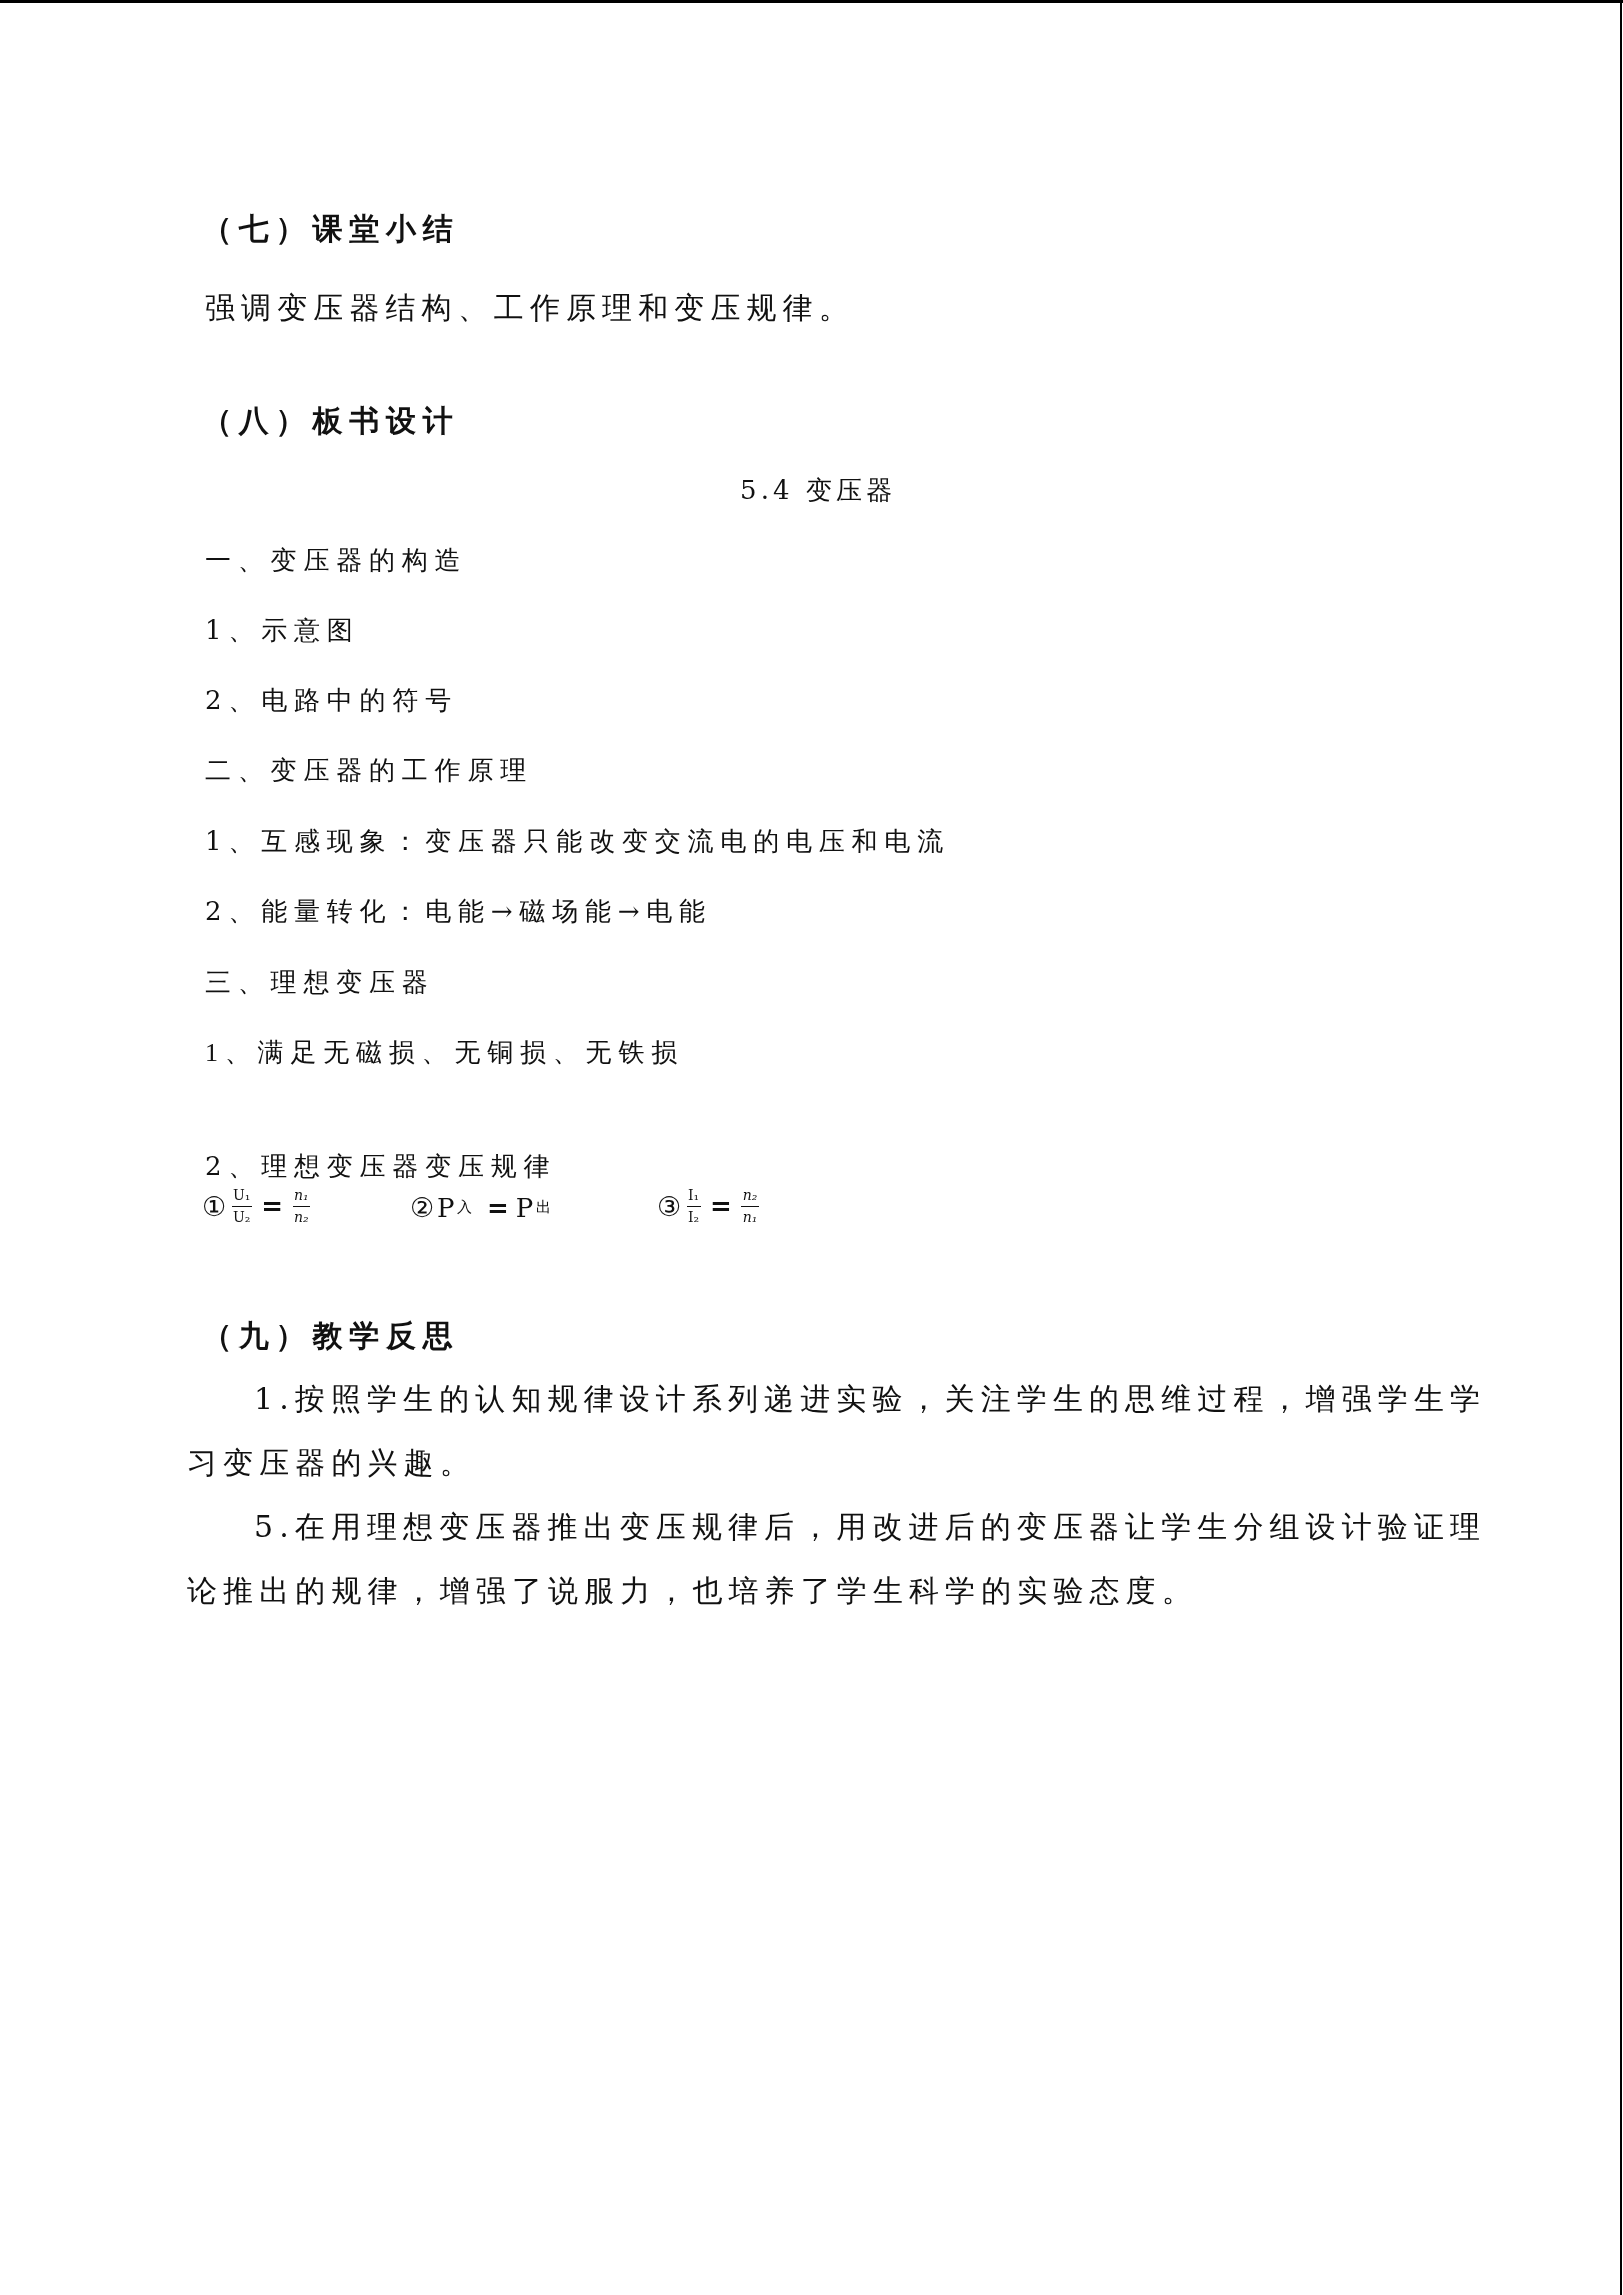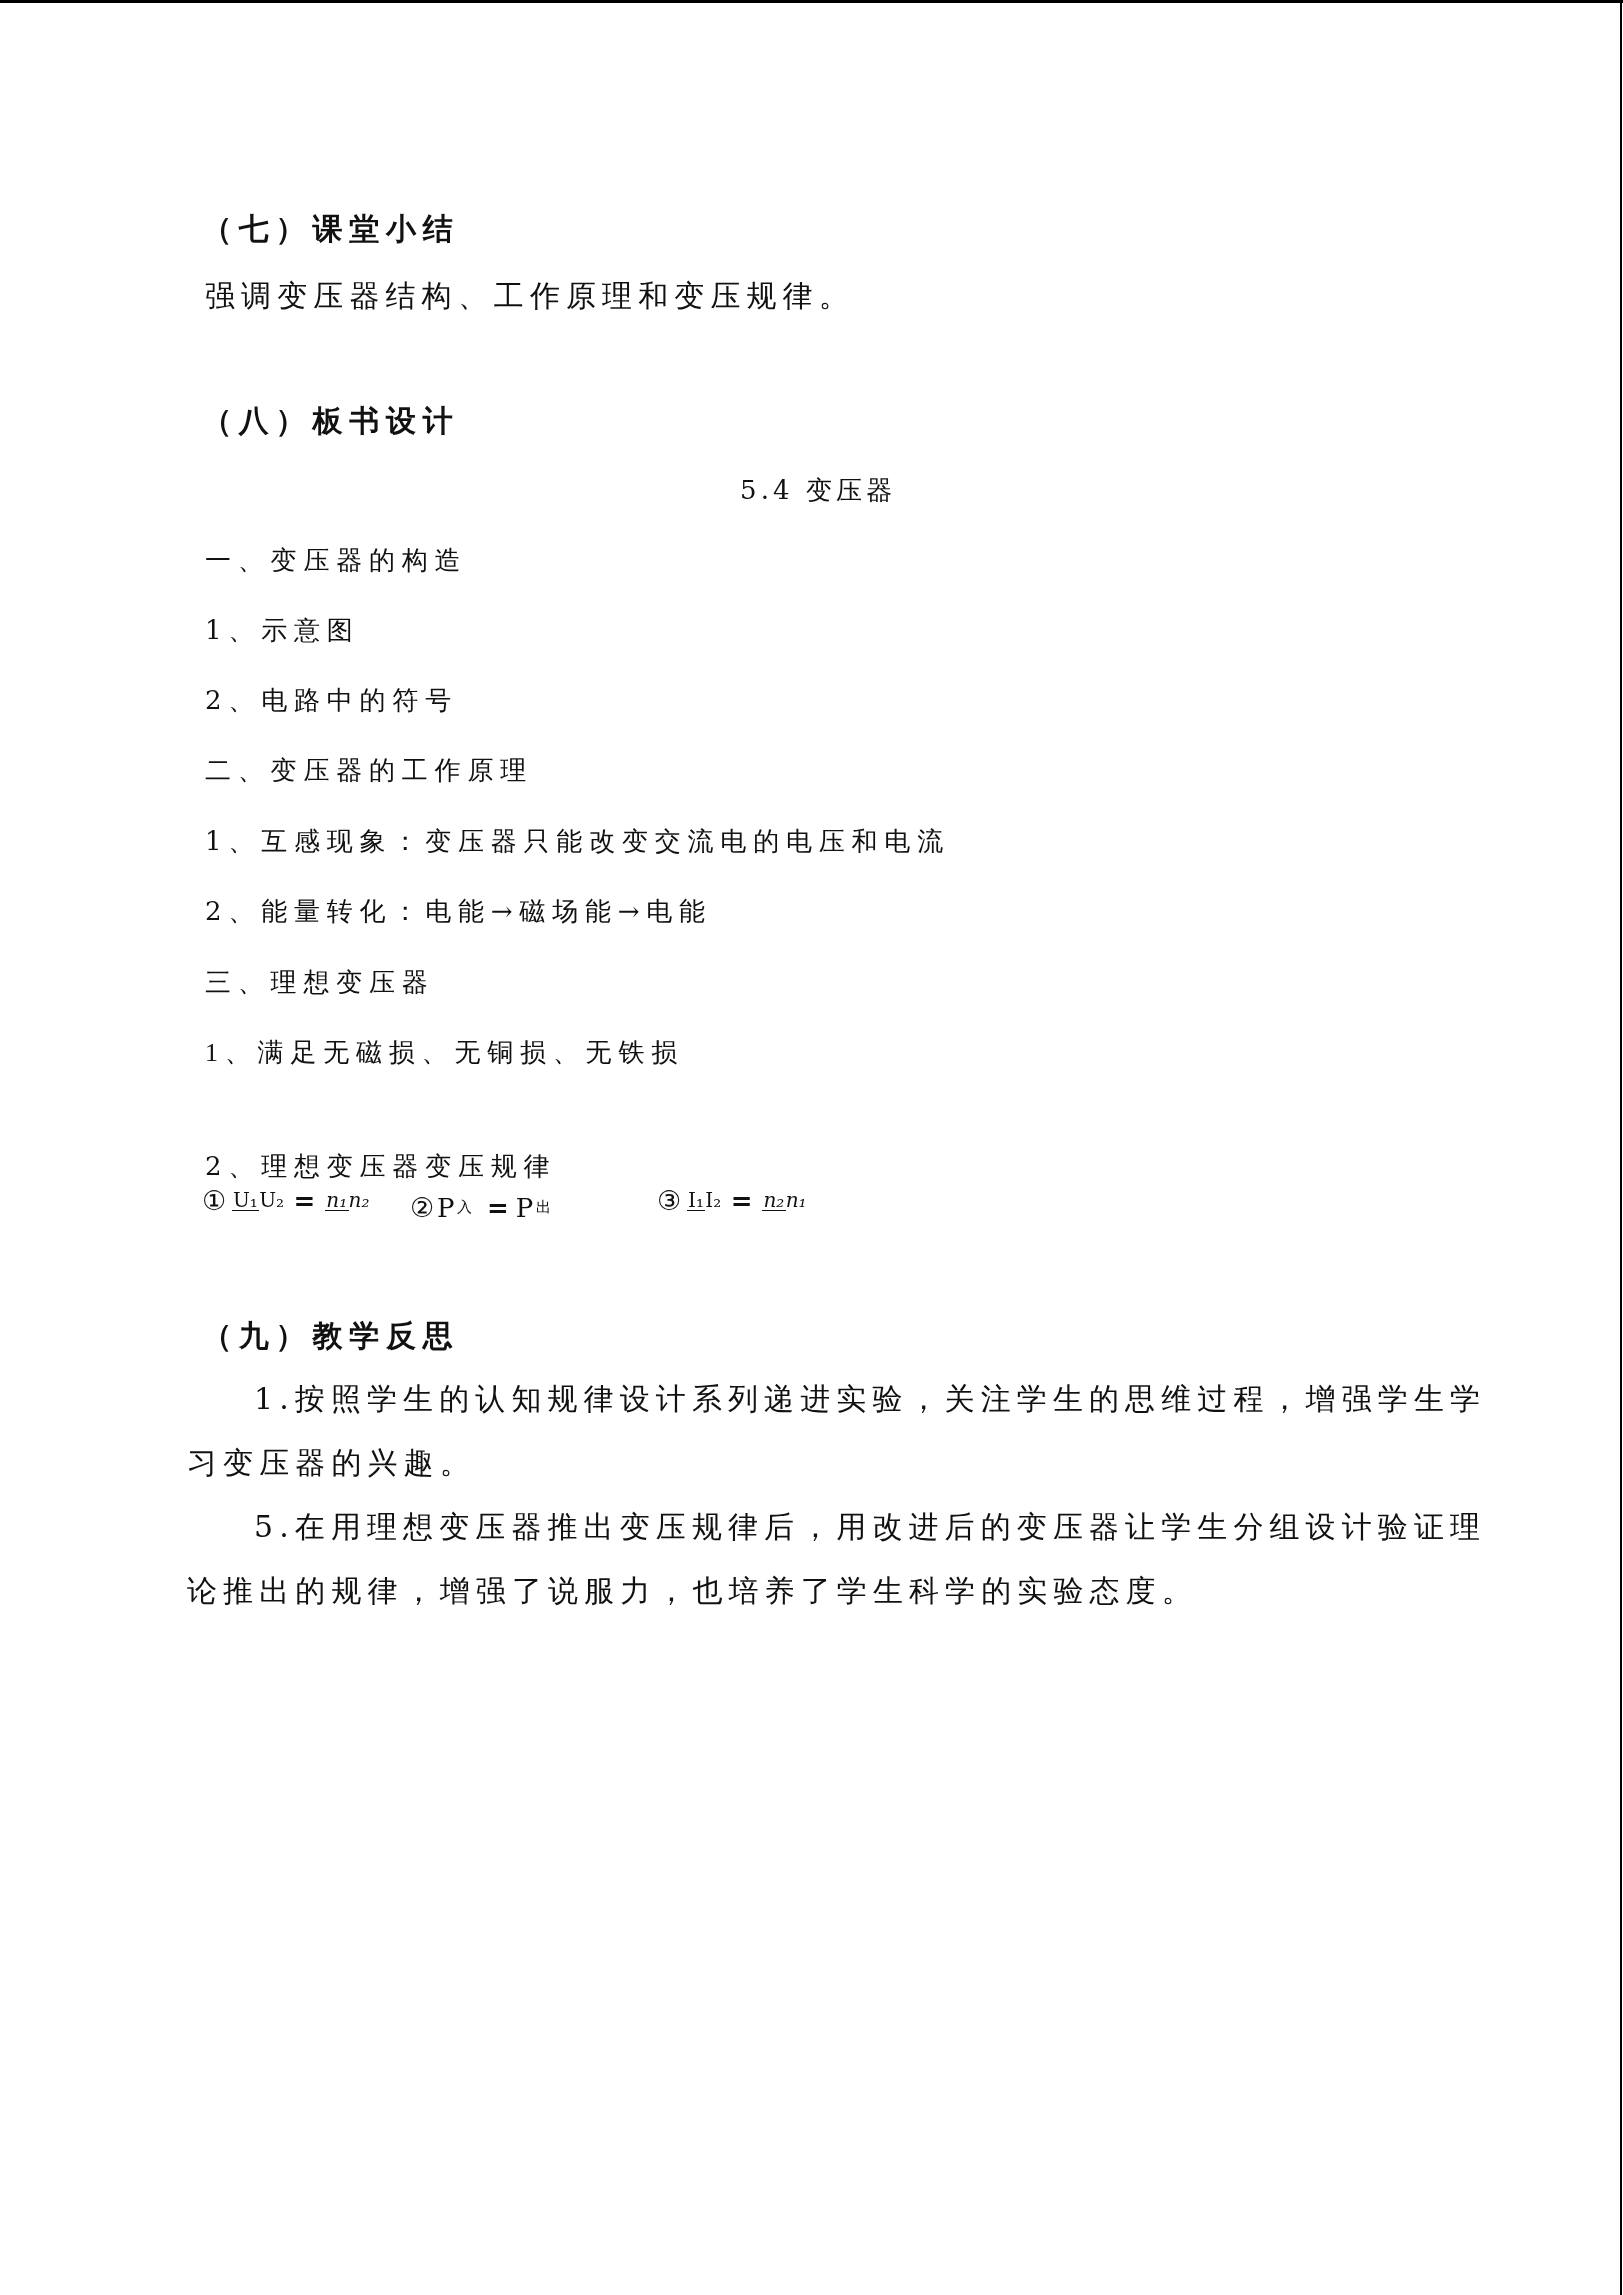--- a/index.html
+++ b/index.html
@@ -10,36 +10,36 @@
   }
   .top-border { position: absolute; left: 0; top: 0; width: 1623px; height: 2.7px; background: #000; }
   .right-border { position: absolute; right: 1.4px; top: 0; width: 2px; height: 2295px; background: #000; }
   .block { position: absolute; white-space: nowrap; }
   .h { font-family: "DejaVu Sans", "Liberation Sans", sans-serif; font-weight: bold; font-size: 30px; letter-spacing: 6.8px; }
   .body-text { font-size: 30px; letter-spacing: 6.1px; }
   .outline { font-size: 26px; letter-spacing: 6.8px; }
   .center-title { font-size: 26px; letter-spacing: 4.1px; }
   .formula { position: absolute; font-size: 26px; display: flex; align-items: center; }
   .circ { font-size: 27px; margin-right: 2.7px; }
-  .frac { display: inline-flex; flex-direction: row; align-items: flex-start; font-size: 20px; line-height: 20.5px; margin: 0 2.7px; }
+  .frac { display: inline-flex; flex-direction: column; align-items: center; font-size: 14px; line-height: 20.5px; margin: 0 2.7px; }
   .frac .num { border-bottom: 1.4px solid #111; padding: 0 1.4px; }
   .frac .ital { font-style: italic; }
   .eq { font-size: 26px; margin: 0 6.8px; font-weight: bold; }
   .sub { font-size: 15px; vertical-align: -9.5px; margin-left: 2.7px; }
   .para { position: absolute; left: 139px; width: 1320px; font-size: 30px; letter-spacing: 6.1px; line-height: 64px; white-space: normal; margin-left: 48px; }
   .indent { text-indent: 67px; }
 </style>
 </head>
 <body>
 
 <div class="top-border"></div>
 <div class="right-border"></div>
 
 <div class="block h" style="left:202px; top:209px;">（七）课堂小结</div>
-<div class="block body-text" style="left:205px; top:276px;text-align:right;">强调变压器结构、工作原理和变压规律。</div>
+<div class="block body-text" style="left:205px; top:288px;text-align:right;">强调变压器结构、工作原理和变压规律。</div>
 
 <div class="block h" style="left:202px; top:401px;">（八）板书设计</div>
 <div class="block center-title" style="left:740px; top:473px;">5.4 变压器</div>
 
 <div class="block outline" style="left:205px; top:543px;">一、变压器的构造</div>
 <div class="block outline" style="left:205px; top:613px;">1、示意图</div>
 <div class="block outline" style="left:205px; top:683px;">2、电路中的符号</div>
 <div class="block outline" style="left:205px; top:753px;">二、变压器的工作原理</div>
 <div class="block outline" style="left:205px; top:824px;">1、互感现象：变压器只能改变交流电的电压和电流</div>
 <div class="block outline" style="left:205px; top:894px;">2、能量转化：电能→磁场能→电能</div>

